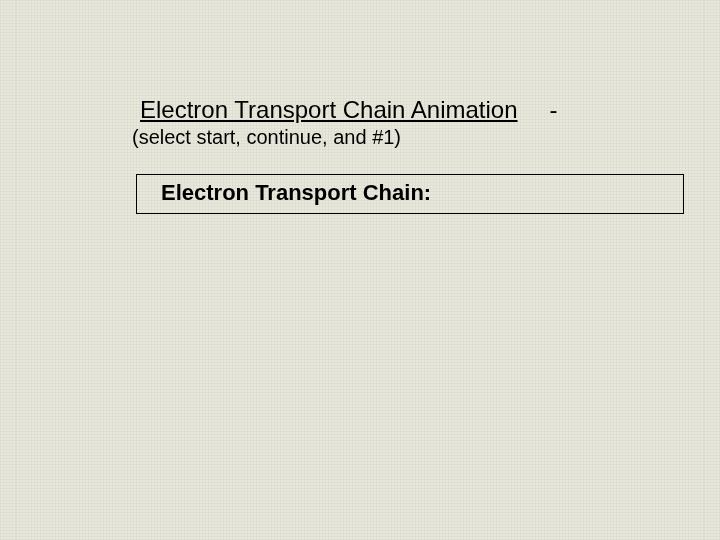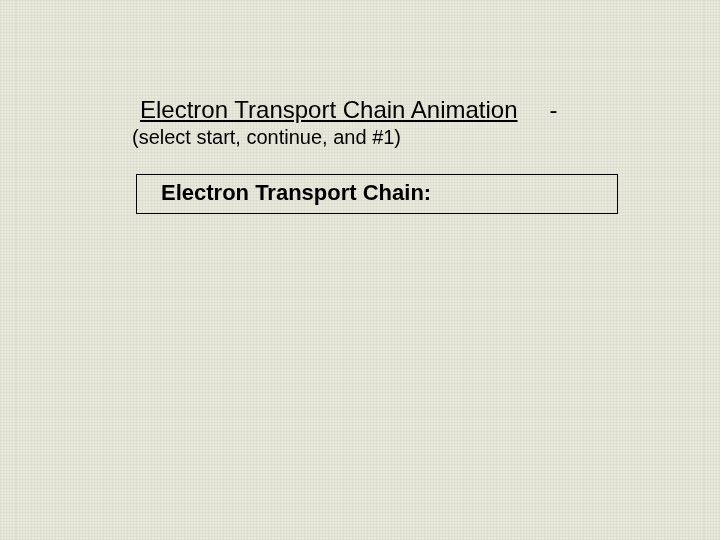--- a/index.html
+++ b/index.html
@@ -33,21 +33,21 @@
       position: absolute;
       top: 78px;
       left: 84px;
       font-size: 20px;
       font-weight: 400;
     }
     .box {
       position: absolute;
       top: 126px;
       left: 88px;
-      width: 482px;
+      width: 548px;
       border: 1px solid #000;
       padding: 5px 8px 7px 8px;
       background: transparent;
     }
     .box-text {
       font-size: 22px;
       font-weight: bold;
     }
   </style>
 </head>

